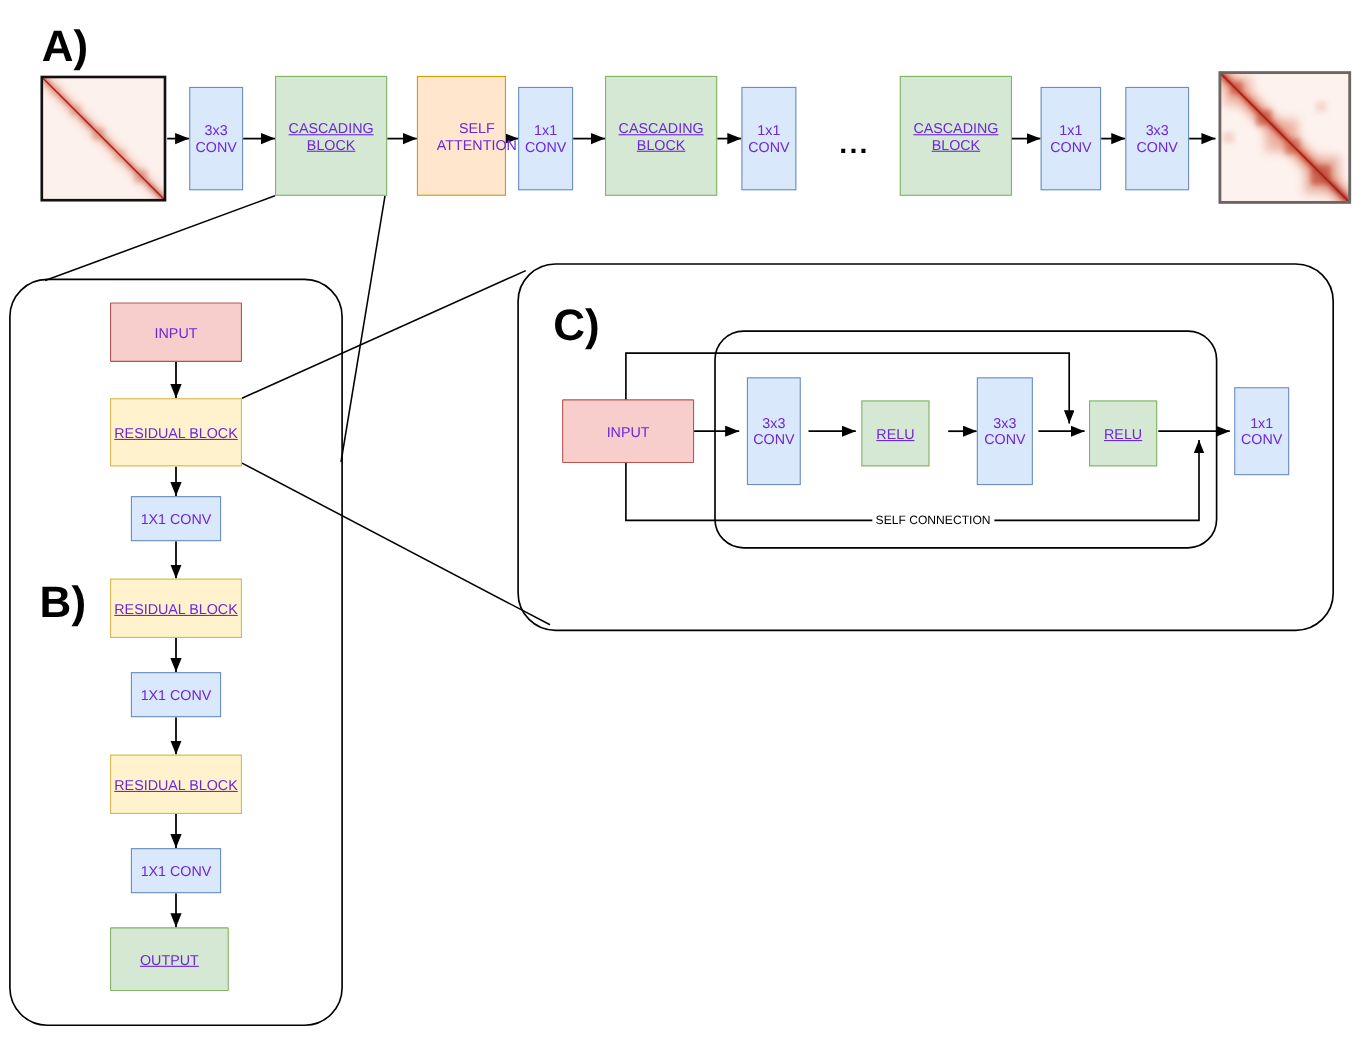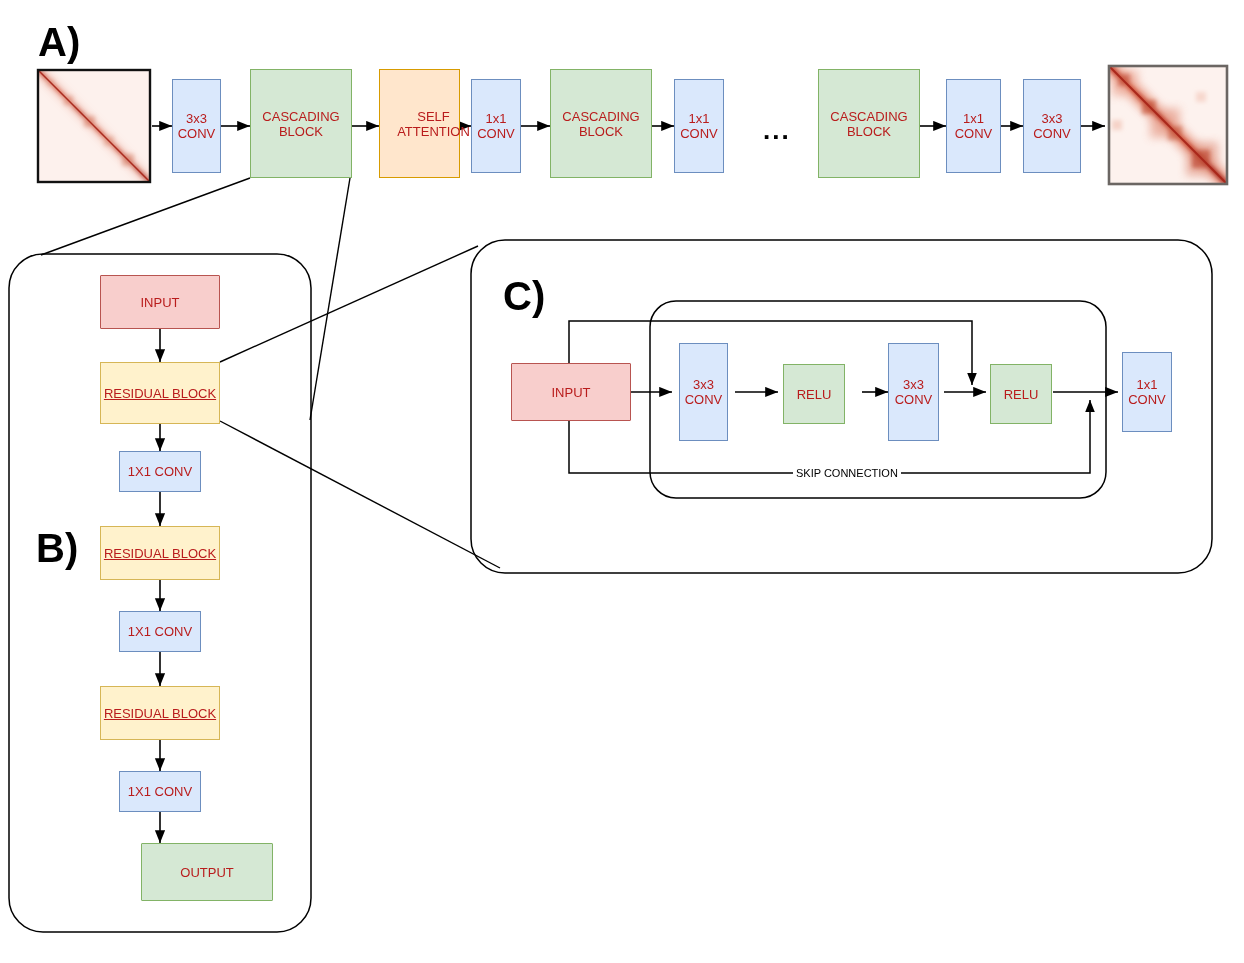--- a/index.html
+++ b/index.html
@@ -37,28 +37,28 @@
   .node {
     position: absolute;
     box-sizing: border-box;
     display: flex;
     align-items: center;
     justify-content: center;
     text-align: center;
     font-family: "Liberation Sans", sans-serif;
     font-size: 13px;
     line-height: 15px;
-    color: #b91c1c;
+    color: #6d28d9;
     border-width: 1.4px;
     border-style: solid;
     white-space: pre-line;
     user-select: none;
   }
   .node.blue   { background: #dae8fc; border-color: #6c8ebf; }
-  .node.green  { background: #d5e8d4; border-color: #82b366; }
+  .node.green  { background: #d5e8d4; border-color: #82b366; text-decoration: underline; }
   .node.orange { background: #ffe6cc; border-color: #d79b00; }
   .node.yellow { background: #fff2cc; border-color: #d6b656; text-decoration: underline; }
   .node.red    { background: #f8cecc; border-color: #b85450; }
   .node.rounded { border-radius: 1px; }
   .ellipsis {
     position: absolute;
     font-family: "Liberation Sans", sans-serif;
     font-weight: bold;
     font-size: 26px;
     line-height: 26px;
@@ -255,34 +255,34 @@
   <div class="node blue" style="left:119px; top:451px; width:82px;  height:41px;">1X1 CONV</div>
 
   <div class="node yellow" style="left:100px; top:526px; width:120px; height:54px;">RESIDUAL BLOCK</div>
 
   <div class="node blue" style="left:119px; top:611px; width:82px;  height:41px;">1X1 CONV</div>
 
   <div class="node yellow" style="left:100px; top:686px; width:120px; height:54px;">RESIDUAL BLOCK</div>
 
   <div class="node blue" style="left:119px; top:771px; width:82px;  height:41px;">1X1 CONV</div>
 
-  <div class="node green rounded" style="left:100px; top:843px; width:132px; height:58px;margin-left:41px;">OUTPUT</div>
+  <div class="node green rounded" style="left:100px; top:843px; width:108px; height:58px;">OUTPUT</div>
 
   <div class="panel-letter" style="left:503px; top:276px;">C)</div>
 
   <div class="node red rounded" style="left:511px; top:363px; width:120px; height:58px;">INPUT</div>
 
   <div class="node blue" style="left:679px; top:343px; width:49px;  height:98px;">3x3
 CONV</div>
 
   <div class="node green" style="left:783px; top:364px; width:62px;  height:60px;">RELU</div>
 
   <div class="node blue" style="left:888px; top:343px; width:51px;  height:98px;">3x3
 CONV</div>
 
   <div class="node green" style="left:990px; top:364px; width:62px;  height:60px;">RELU</div>
 
   <div class="node blue" style="left:1122px; top:352px; width:50px; height:80px;">1x1
 CONV</div>
 
-  <div class="skip-label" style="left:793px; top:467px;">SKIP CONNECTION</div>
+  <div class="skip-label" style="left:793px; top:467px;">SELF CONNECTION</div>
 
 </div>
 
 </body></html>

